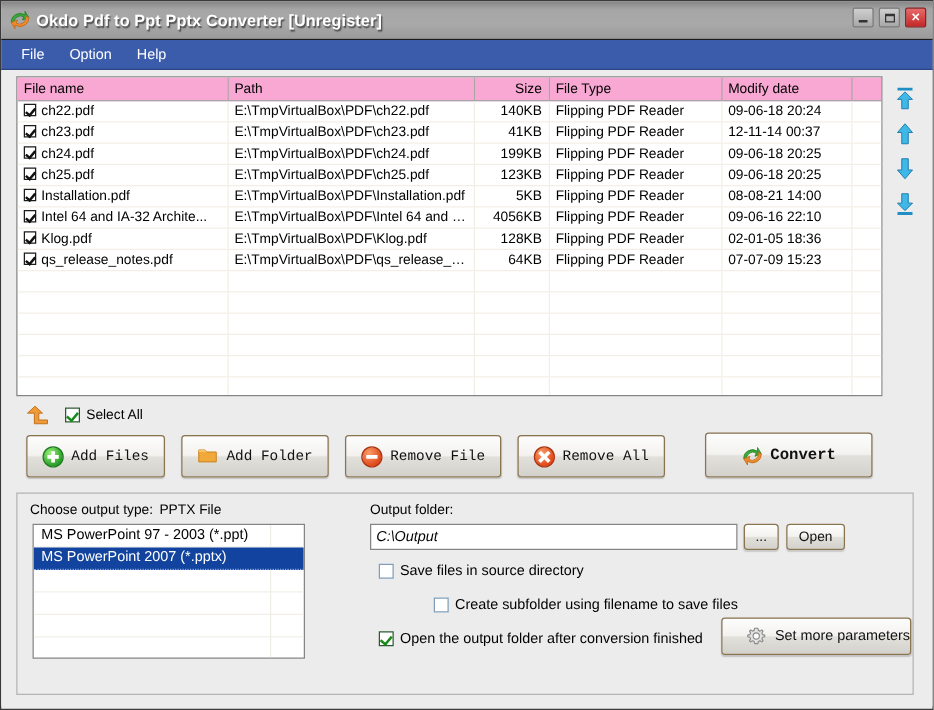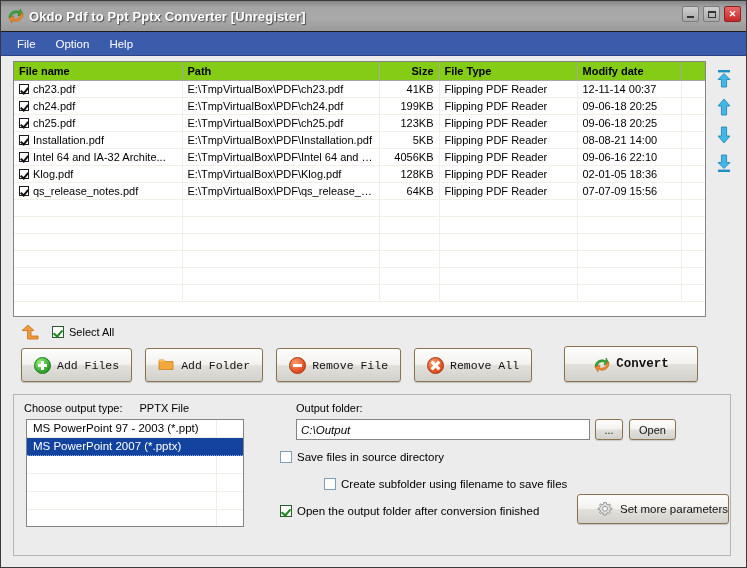--- a/index.html
+++ b/index.html
@@ -53,24 +53,24 @@
   
   .content{padding:6px 8px 0 10px;position:relative;height:509px;box-sizing:border-box;background:#ececec;}
   
   .table-wrap{
     position:absolute;left:12px;top:5px;width:693px;height:256px;
     background:#fff;border:1px solid #848484;
     box-sizing:border-box;overflow:hidden;
   }
   table.filelist{border-collapse:collapse;width:100%;table-layout:fixed;font-size:11px;}
   table.filelist th{
-    background:#84cc16;
+    background:#f9a8d4;
     border-right:1px solid #a6a6a6;
     border-bottom:1px solid #a6a6a6;
-    font-weight:bold;text-align:left;padding:3px 5px;height:16px;
+    font-weight:normal;text-align:left;padding:3px 5px;height:16px;
     color:#000;box-sizing:border-box;
   }
   table.filelist th.num{text-align:right;}
   table.filelist td{
     border-right:1px solid #f2efe6;
     border-bottom:1px solid #f2efe6;
     padding:1px 5px;height:17px;color:#000;
     white-space:nowrap;overflow:hidden;text-overflow:ellipsis;
     box-sizing:border-box;
   }
@@ -124,21 +124,21 @@
   .ci.minus::before{left:3px;top:6px;width:9px;height:3px;}
   .ci.cross::before{left:6px;top:2px;width:3px;height:11px;transform:rotate(45deg);}
   .ci.cross::after{content:"";position:absolute;background:#fff;left:6px;top:2px;width:3px;height:11px;transform:rotate(-45deg);}
   
   .groupbox{
     position:absolute;left:12px;top:338px;width:718px;height:162px;
     border:1px solid #b4b4b4;background:transparent;box-sizing:border-box;
   }
   .gb-inner{position:relative;width:100%;height:100%;}
   .choose-label{position:absolute;left:10px;top:7px;font-size:11px;color:#000;}
-  .choose-label .val{margin-left:14px;}
+  .choose-label .val{margin-left:2px;}
   .listbox{
     position:absolute;left:12px;top:24px;width:218px;height:108px;
     background:#fff;border:1px solid #848484;overflow:hidden;box-sizing:border-box;
   }
   .lb-col{position:absolute;right:26px;top:0;bottom:0;width:1px;background:#efeee6;}
   .lb-item{height:17px;line-height:17px;padding-left:6px;font-size:11.5px;color:#000;border-bottom:1px solid #f1efe7;position:relative;}
   .lb-item.sel{background:#11439f;color:#fff;border-bottom:1px dotted #8aa8dd;}
   .lb-blank{height:17px;border-bottom:1px solid #f1efe7;}
   
   .out-label{position:absolute;left:282px;top:7px;font-size:11px;color:#000;}
@@ -148,21 +148,21 @@
     padding:0 4px;box-sizing:border-box;line-height:19px;font-style:italic;
   }
   .sm-btn{
     position:absolute;height:21px;border:1px solid #8a7450;border-radius:3px;
     background:linear-gradient(to bottom,#fdfdfd 0%,#f3f2ef 48%,#e2e0db 52%,#d3d1cb 100%);
     display:flex;align-items:center;justify-content:center;font-size:11px;color:#111;
     box-sizing:border-box;cursor:pointer;box-shadow:0 1px 1px rgba(0,0,0,.15);
   }
   #dots-btn{left:581px;top:24px;width:28px;}
   #open-btn{left:615px;top:24px;width:47px;}
-  .opt-row{position:absolute;left:266px;display:flex;align-items:flex-end;font-size:11.5px;color:#000;}
+  .opt-row{position:absolute;left:289px;display:flex;align-items:flex-end;font-size:11.5px;color:#000;}
   #opt1{top:56px;} #opt2{top:83px;margin-left:44px;} #opt3{top:110px;}
   .params-btn{
     position:absolute;left:563px;top:99px;width:152px;height:30px;
     border:1px solid #8a7450;border-radius:3px;
     background:linear-gradient(to bottom,#fdfdfd 0%,#f3f2ef 48%,#e2e0db 52%,#d3d1cb 100%);
     display:flex;align-items:center;justify-content:flex-end;gap:7px;
     font-size:11.5px;color:#111;box-sizing:border-box;cursor:pointer;
     box-shadow:0 1px 1px rgba(0,0,0,.18);
   }
 </style>
@@ -213,20 +213,28 @@
             <th>File name</th>
             <th>Path</th>
             <th class="num">Size</th>
             <th>File Type</th>
             <th>Modify date</th>
             <th></th>
           </tr>
         </thead>
         <tbody>
             <tr>
+              <td><span class="cb checked"></span><span>ch22.pdf</span></td>
+              <td>E:\TmpVirtualBox\PDF\ch22.pdf</td>
+              <td class="num">140KB</td>
+              <td>Flipping PDF Reader</td>
+              <td>09-06-18 20:24</td>
+              <td></td>
+            </tr>
+            <tr>
               <td><span class="cb checked"></span><span>ch23.pdf</span></td>
               <td>E:\TmpVirtualBox\PDF\ch23.pdf</td>
               <td class="num">41KB</td>
               <td>Flipping PDF Reader</td>
               <td>12-11-14 00:37</td>
               <td></td>
             </tr>
             <tr>
               <td><span class="cb checked"></span><span>ch24.pdf</span></td>
               <td>E:\TmpVirtualBox\PDF\ch24.pdf</td>
@@ -265,21 +273,21 @@
               <td class="num">128KB</td>
               <td>Flipping PDF Reader</td>
               <td>02-01-05 18:36</td>
               <td></td>
             </tr>
             <tr>
               <td><span class="cb checked"></span><span>qs_release_notes.pdf</span></td>
               <td>E:\TmpVirtualBox\PDF\qs_release_no...</td>
               <td class="num">64KB</td>
               <td>Flipping PDF Reader</td>
-              <td>07-07-09 15:56</td>
+              <td>07-07-09 15:23</td>
               <td></td>
             </tr>
             <tr>
               <td>&nbsp;</td>
               <td>&nbsp;</td>
               <td>&nbsp;</td>
               <td>&nbsp;</td>
               <td>&nbsp;</td>
               <td>&nbsp;</td>
             </tr>

